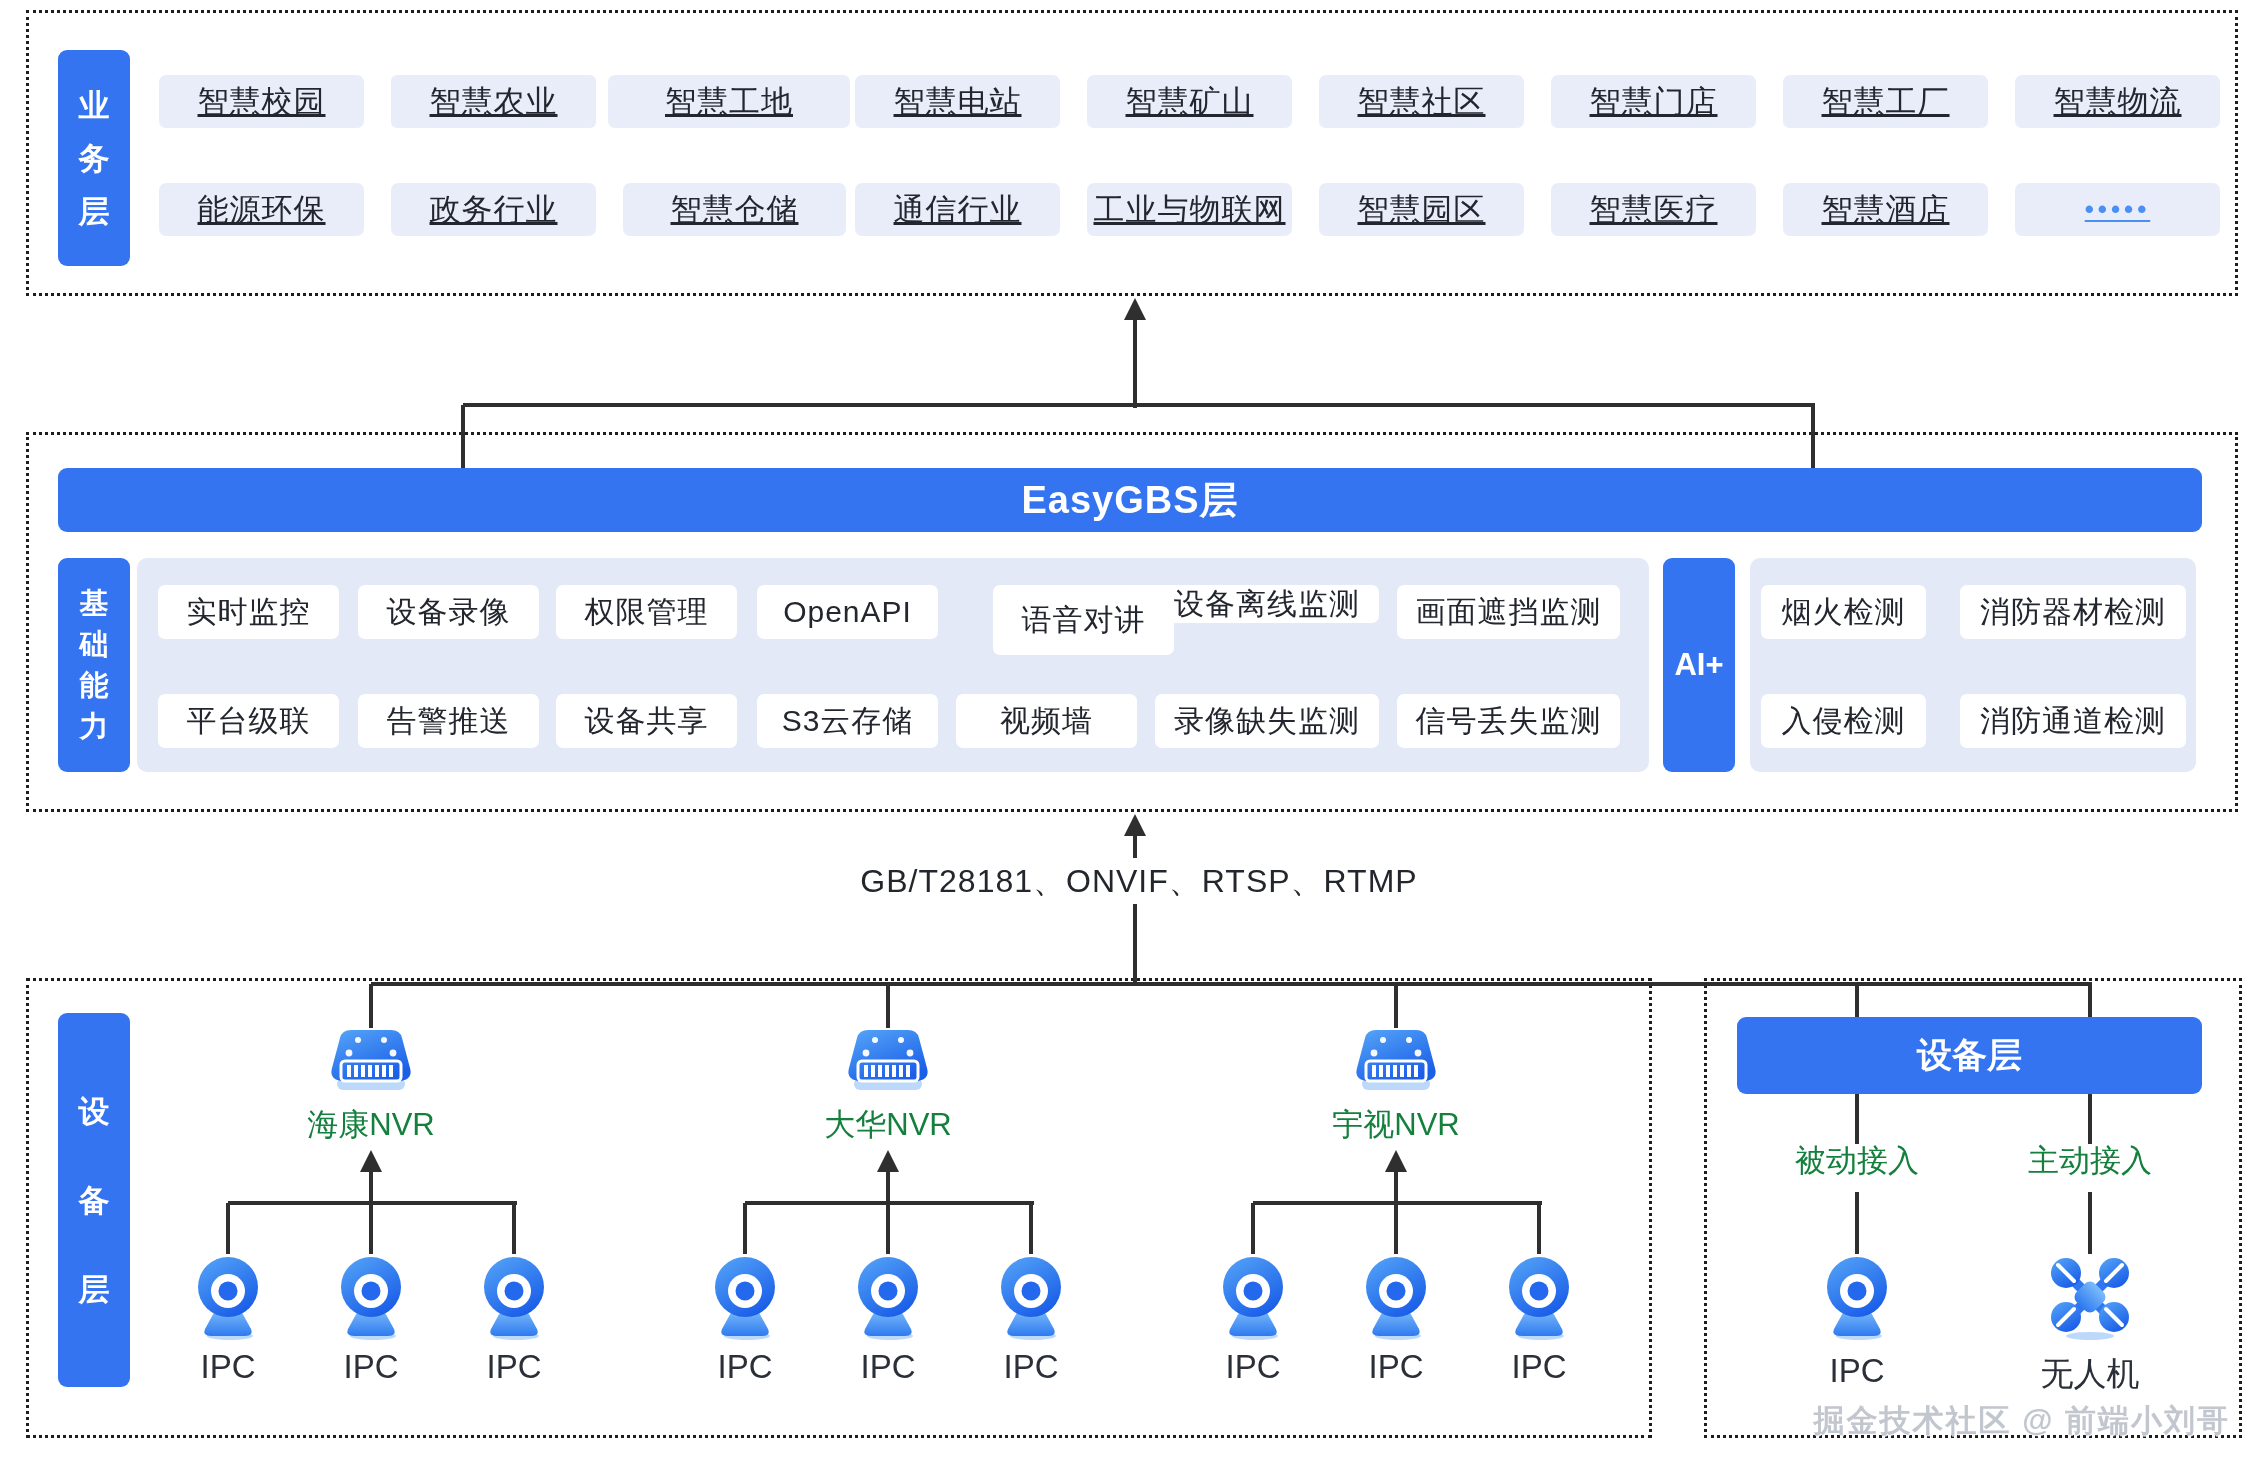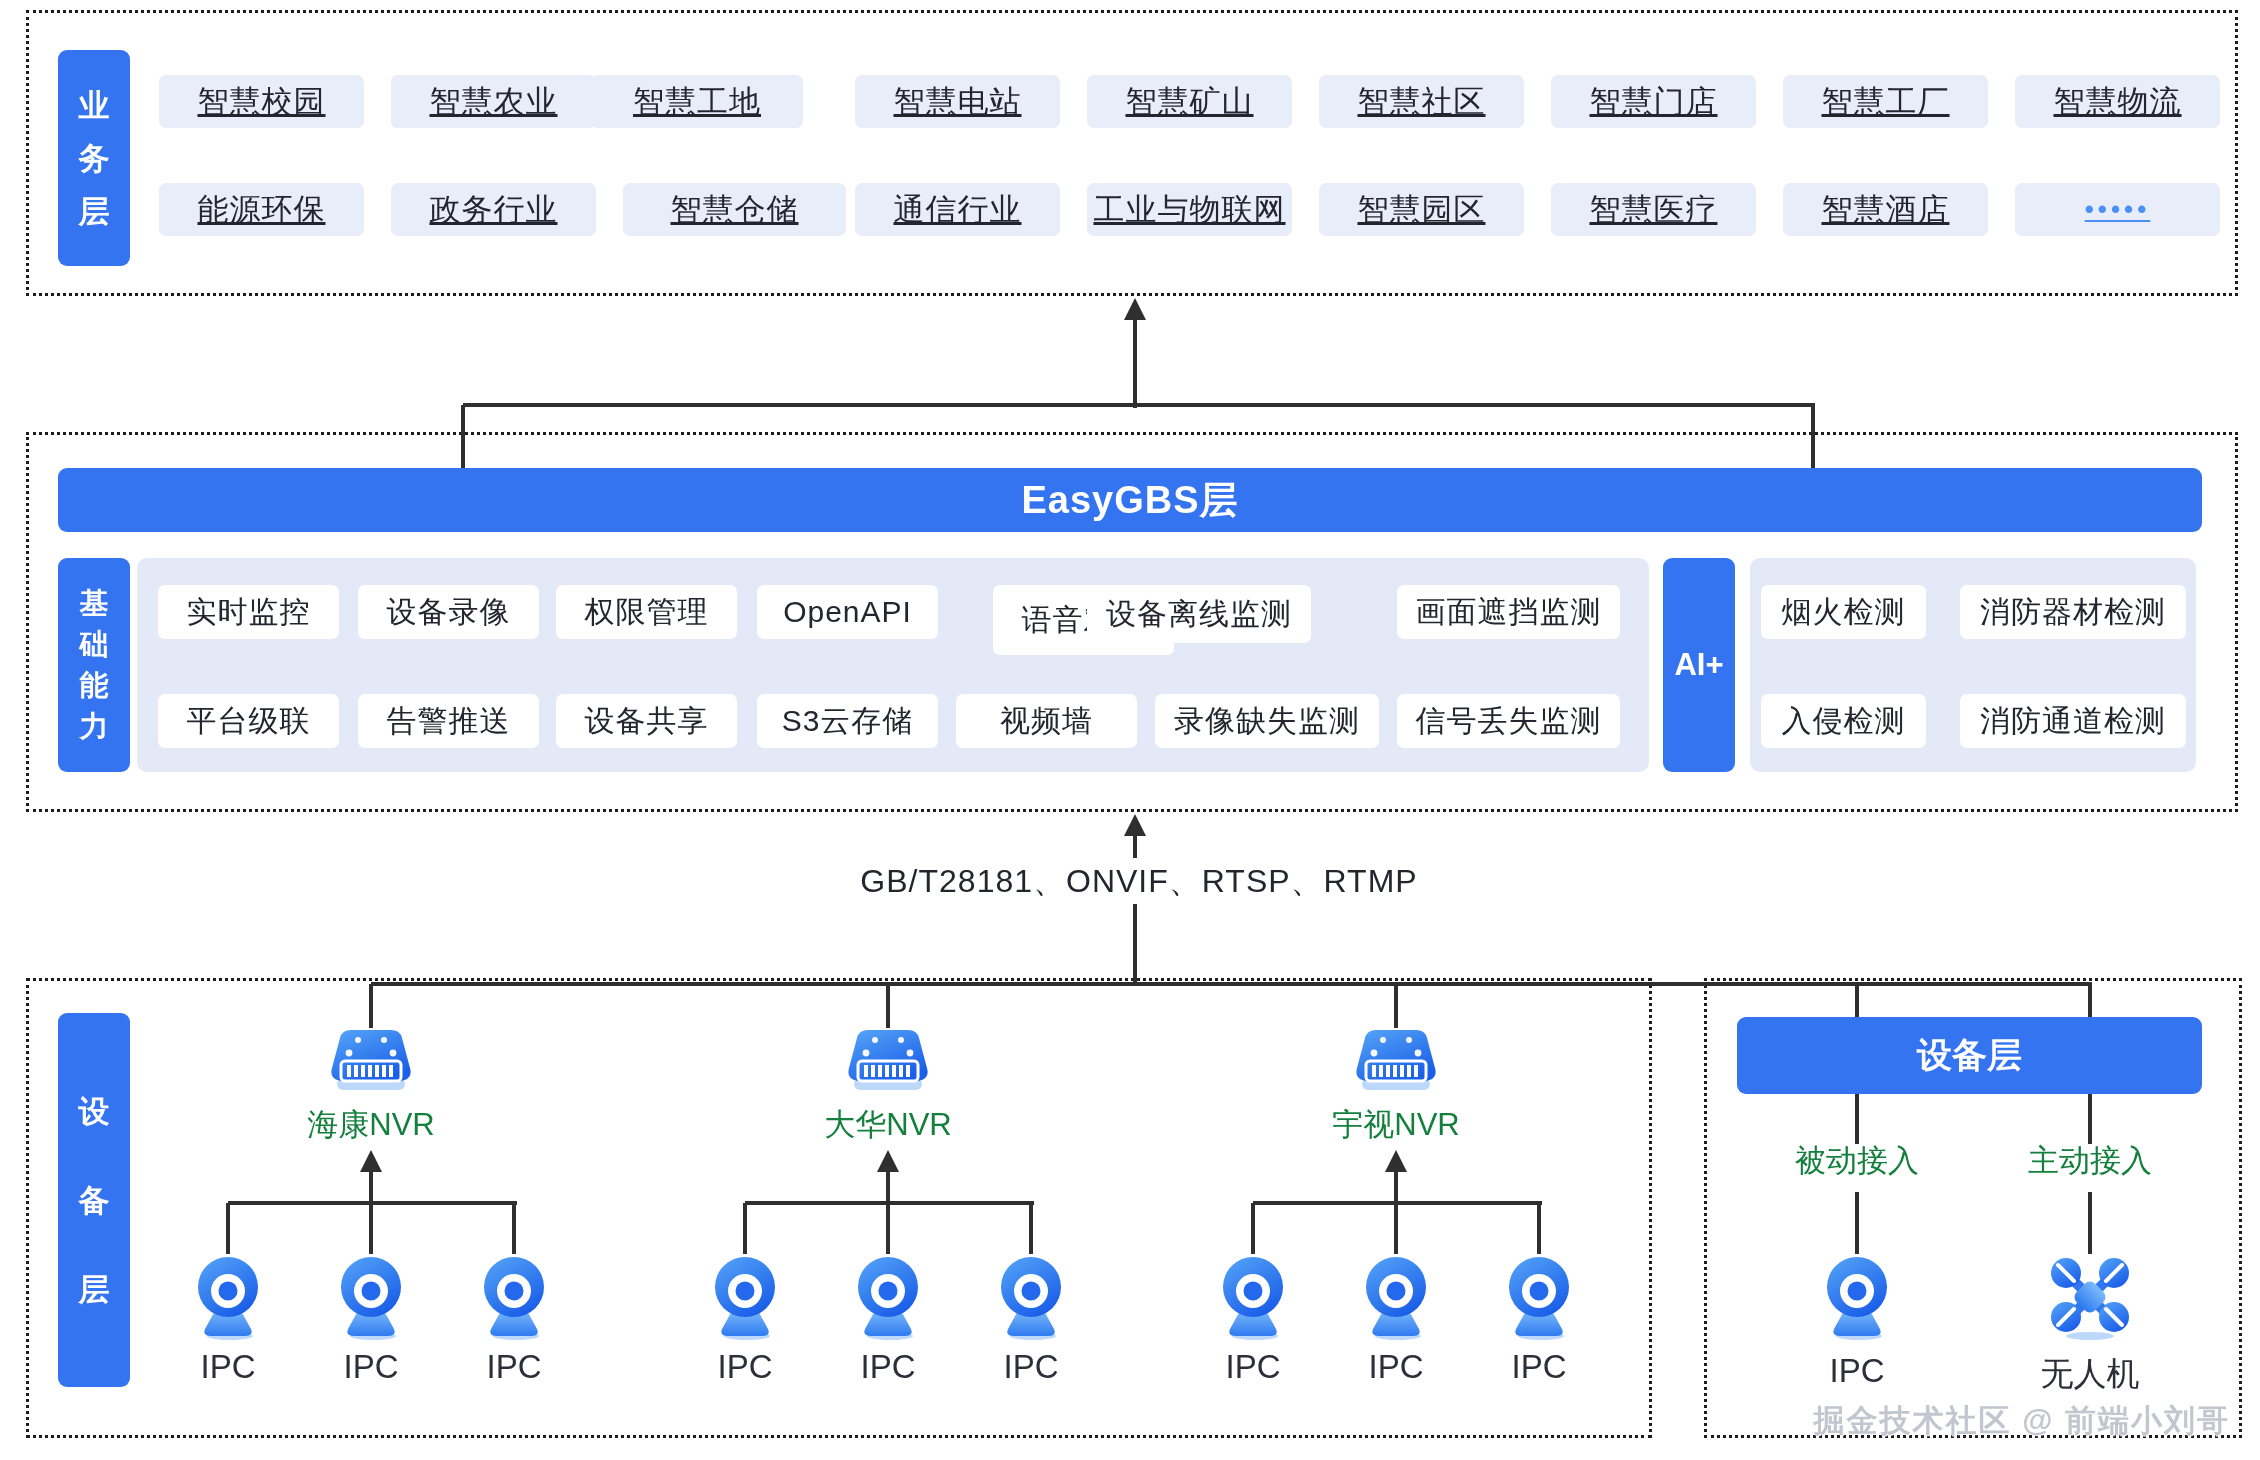--- a/index.html
+++ b/index.html
@@ -81,42 +81,42 @@
       <span class="ch">层</span>
     </div>
   <div class="dbox" id="device-box-right" style="left:1704px;top:978px;width:538px;height:460px;"></div>
   <div class="hbar" style="left:1737px;top:1017px;width:465px;height:77px;font-size:35px;">
     <span>设备层</span>
   </div>
 
   <div class="watermark" style="right:30px;top:1400px;">掘金技术社区 @ 前端小刘哥</div>
 <div class="pill" style="left: 159px; top: 75px; width: 205px; height: 53px;">智慧校园</div>
     <div class="pill" style="left: 391px; top: 75px; width: 205px; height: 53px; border-radius: 6px;">智慧农业</div>
-    <div class="pill" style="left: 591px; top: 75px; width: 212px; height: 53px;">智慧工地</div>
+    <div class="pill" style="left: 608px; top: 75px; width: 242px; height: 53px;">智慧工地</div>
     <div class="pill" style="left: 855px; top: 75px; width: 205px; height: 53px;">智慧电站</div>
     <div class="pill" style="left: 1087px; top: 75px; width: 205px; height: 53px;">智慧矿山</div>
     <div class="pill" style="left: 1319px; top: 75px; width: 205px; height: 53px;">智慧社区</div>
     <div class="pill" style="left: 1551px; top: 75px; width: 205px; height: 53px;">智慧门店</div>
     <div class="pill" style="left: 1783px; top: 75px; width: 205px; height: 53px;">智慧工厂</div>
     <div class="pill" style="left: 2015px; top: 75px; width: 205px; height: 53px;">智慧物流</div>
     <div class="pill" style="left: 159px; top: 183px; width: 205px; height: 53px;">能源环保</div>
     <div class="pill" style="left: 391px; top: 183px; width: 205px; height: 53px;">政务行业</div>
     <div class="pill" style="left: 623px; top: 183px; width: 223px; height: 53px;">智慧仓储</div>
     <div class="pill" style="left: 855px; top: 183px; width: 205px; height: 53px;">通信行业</div>
     <div class="pill" style="left: 1087px; top: 183px; width: 205px; height: 53px;">工业与物联网</div>
     <div class="pill" style="left: 1319px; top: 183px; width: 205px; height: 53px;">智慧园区</div>
     <div class="pill" style="left: 1551px; top: 183px; width: 205px; height: 53px;">智慧医疗</div>
     <div class="pill" style="left: 1783px; top: 183px; width: 205px; height: 53px;">智慧酒店</div>
     <div class="pill dots" style="left: 2015px; top: 183px; width: 205px; height: 53px;">•••••</div>
     <div class="wpill" style="left: 158px; top: 585px; width: 181px; height: 54px;">实时监控</div>
     <div class="wpill" style="left: 358px; top: 585px; width: 181px; height: 54px;">设备录像</div>
     <div class="wpill" style="left: 556px; top: 585px; width: 181px; height: 54px;">权限管理</div>
     <div class="wpill" style="left: 757px; top: 585px; width: 181px; height: 54px;">OpenAPI</div>
     <div class="wpill" style="left: 993px; top: 585px; width: 181px; height: 70px;">语音对讲</div>
-    <div class="wpill" style="left: 1087px; top: 585px; width: 224px; height: 58px;">设备离线监测</div>
+    <div class="wpill" style="left: 1155px; top: 585px; width: 224px; height: 38px;">设备离线监测</div>
     <div class="wpill" style="left: 1397px; top: 585px; width: 223px; height: 54px;">画面遮挡监测</div>
     <div class="wpill" style="left: 158px; top: 694px; width: 181px; height: 54px;">平台级联</div>
     <div class="wpill" style="left: 358px; top: 694px; width: 181px; height: 54px;">告警推送</div>
     <div class="wpill" style="left: 556px; top: 694px; width: 181px; height: 54px;">设备共享</div>
     <div class="wpill" style="left: 757px; top: 694px; width: 181px; height: 54px;">S3云存储</div>
     <div class="wpill" style="left: 956px; top: 694px; width: 181px; height: 54px;">视频墙</div>
     <div class="wpill" style="left: 1155px; top: 694px; width: 224px; height: 54px;">录像缺失监测</div>
     <div class="wpill" style="left: 1397px; top: 694px; width: 223px; height: 54px;">信号丢失监测</div>
     <div class="wpill" style="left: 1761px; top: 585px; width: 165px; height: 54px;">烟火检测</div>
     <div class="wpill" style="left: 1960px; top: 585px; width: 226px; height: 54px;">消防器材检测</div>

